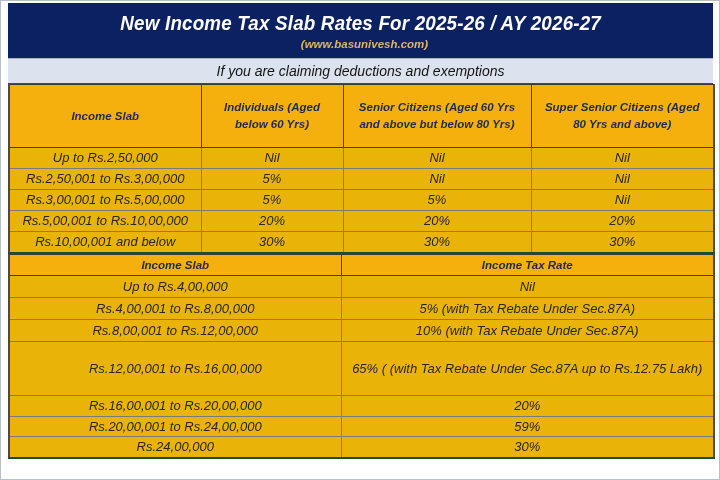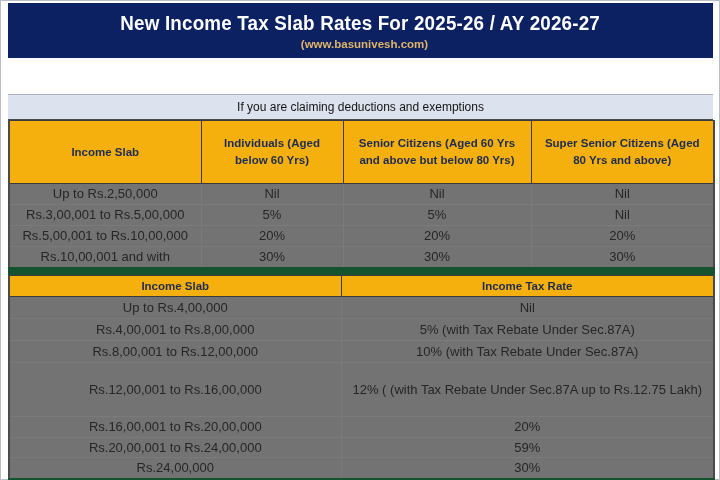--- a/index.html
+++ b/index.html
@@ -8,20 +8,21 @@
     width: 720px; height: 480px;
     background: #ffffff;
     font-family: "Liberation Sans", sans-serif;
     overflow: hidden;
   }
   .screen {
     position: relative;
     width: 720px; height: 480px;
     background: #ffffff;
     border: 1px solid #b8bdc6;
+    font-style: italic;
   }
   .frame {
     position: absolute;
     left: 7px; top: 2px;
     width: 705px;
   }
   .masthead {
     background: #0c2161;
     height: 55px;
     display: flex;
@@ -47,45 +48,44 @@
     padding-left: 8px;
   }
   .band {
     background: #dce3ef;
     border-top: 1px solid #aab2c3;
     border-bottom: 1px solid #4a4a4a;
     height: 26px;
     display: flex;
     align-items: center;
     justify-content: center;
-    font-size: 12px;
+    font-size: 14px;
     color: #141414;
-    margin-top: 36px;
   }
   table {
     border-collapse: collapse;
     table-layout: fixed;
     width: 705px;
     border-left: 2px solid #4a4a4a;
     border-right: 2px solid #4a4a4a;
-    border-bottom: 8px solid #14532d;
+    border-bottom: 2px solid #14532d;
   }
   th {
     background: #f5b00d;
     color: #1c2b55;
     font-weight: bold;
     font-size: 11.5px;
     line-height: 1.45;
     border: 1px solid #3b3b3b;
     padding: 2px 6px;
     text-align: center;
     vertical-align: middle;
   }
   td {
-    background: #737373;
+    background: #eab308;
     border: 1px solid #7a7a7a;
     font-size: 13px;
     color: #262626;
     text-align: center;
     vertical-align: middle;
     padding: 1px 6px;
     line-height: 1.35;
   }
   .t1 thead tr { height: 63px; }
   .t1 tbody tr { height: 21px; }
@@ -123,33 +123,39 @@
         </tr>
       </thead>
       <tbody>
         <tr>
           <td>Up to Rs.2,50,000</td>
           <td>Nil</td>
           <td>Nil</td>
           <td>Nil</td>
         </tr>
         <tr>
+          <td>Rs.2,50,001 to Rs.3,00,000</td>
+          <td>5%</td>
+          <td>Nil</td>
+          <td>Nil</td>
+        </tr>
+        <tr>
           <td>Rs.3,00,001 to Rs.5,00,000</td>
           <td>5%</td>
           <td>5%</td>
           <td>Nil</td>
         </tr>
         <tr>
           <td>Rs.5,00,001 to Rs.10,00,000</td>
           <td>20%</td>
           <td>20%</td>
           <td>20%</td>
         </tr>
         <tr>
-          <td>Rs.10,00,001 and with</td>
+          <td>Rs.10,00,001 and below</td>
           <td>30%</td>
           <td>30%</td>
           <td>30%</td>
         </tr>
       </tbody>
     </table>
 
 
     <table class="t2">
       <colgroup>
@@ -170,21 +176,21 @@
         <tr class="r-sm">
           <td>Rs.4,00,001 to Rs.8,00,000</td>
           <td>5% (with Tax Rebate Under Sec.87A)</td>
         </tr>
         <tr class="r-sm">
           <td>Rs.8,00,001 to Rs.12,00,000</td>
           <td>10% (with Tax Rebate Under Sec.87A)</td>
         </tr>
         <tr class="r-lg">
           <td>Rs.12,00,001 to Rs.16,00,000</td>
-          <td>12% ( (with Tax Rebate Under Sec.87A up to Rs.12.75 Lakh)</td>
+          <td>65% ( (with Tax Rebate Under Sec.87A up to Rs.12.75 Lakh)</td>
         </tr>
         <tr class="r-xs">
           <td>Rs.16,00,001 to Rs.20,00,000</td>
           <td>20%</td>
         </tr>
         <tr class="r-xs">
           <td>Rs.20,00,001 to Rs.24,00,000</td>
           <td>59%</td>
         </tr>
         <tr class="r-xs">

